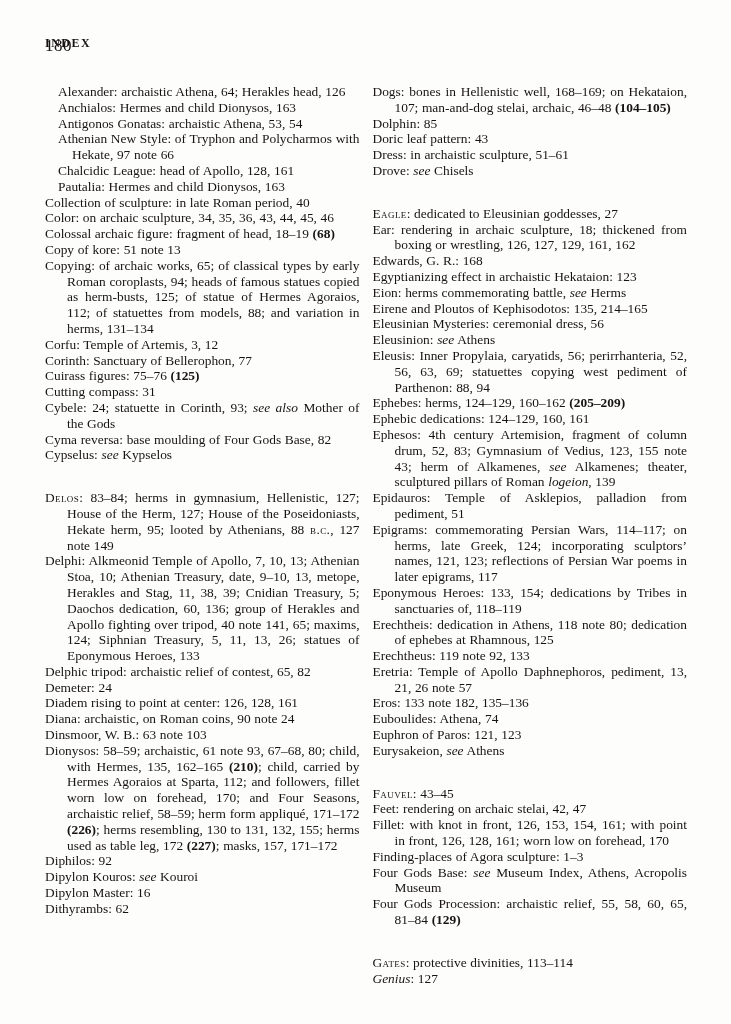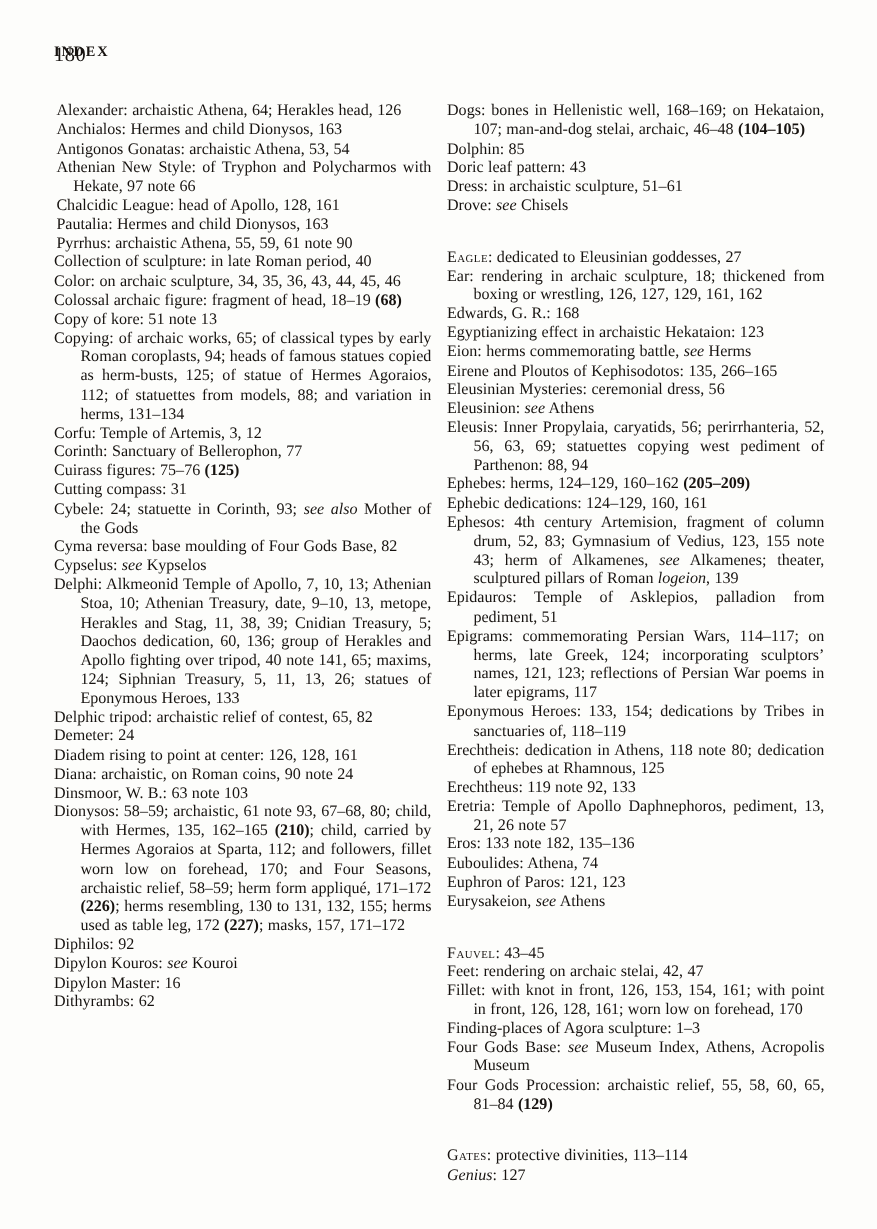--- a/index.html
+++ b/index.html
@@ -42,21 +42,21 @@
   .entry {
     margin: 0;
     font-size: 13.4px;
     line-height: 15.8px;
     text-align: justify;
     padding-left: 22px;
     text-indent: -22px;
     word-spacing: 0.3px;
   }
   .entry.sub {
-    margin-left: 2px;
+    margin-left: 13px;
     padding-left: 14px;
     text-indent: -14px;
   }
   .entry.gap { margin-top: 27px; }
   .entry b { font-weight: 700; }
   .entry i { font-style: italic; }
   .sc { font-variant: small-caps; letter-spacing: 0.4px; font-family: Liberation Serif, serif; }
 </style>
 </head>
 <body>
@@ -67,33 +67,33 @@
     <div class="title">INDEX</div>
   </div>
   <div class="columns">
     <div class="col">
         <p class="entry sub">Alexander: archaistic Athena, 64; Herakles head, 126</p>
         <p class="entry sub">Anchialos: Hermes and child Dionysos, 163</p>
         <p class="entry sub">Antigonos Gonatas: archaistic Athena, 53, 54</p>
         <p class="entry sub">Athenian New Style: of Tryphon and Polycharmos with Hekate, 97 note 66</p>
         <p class="entry sub">Chalcidic League: head of Apollo, 128, 161</p>
         <p class="entry sub">Pautalia: Hermes and child Dionysos, 163</p>
-        <p class="entry sub">Pyrrhus: archaistic Athena, 55, 59, 61 note 90</p>
         <p class="entry">Collection of sculpture: in late Roman period, 40</p>
         <p class="entry">Color: on archaic sculpture, 34, 35, 36, 43, 44, 45, 46</p>
         <p class="entry">Colossal archaic figure: fragment of head, 18–19 <b>(68)</b></p>
         <p class="entry">Copy of kore: 51 note 13</p>
         <p class="entry">Copying: of archaic works, 65; of classical types by early Roman coroplasts, 94; heads of famous statues copied as herm-busts, 125; of statue of Hermes Agoraios, 112; of statuettes from models, 88; and variation in herms, 131–134</p>
         <p class="entry">Corfu: Temple of Artemis, 3, 12</p>
         <p class="entry">Corinth: Sanctuary of Bellerophon, 77</p>
         <p class="entry">Cuirass figures: 75–76 <b>(125)</b></p>
         <p class="entry">Cutting compass: 31</p>
         <p class="entry">Cybele: 24; statuette in Corinth, 93; <i>see also</i> Mother of the Gods</p>
         <p class="entry">Cyma reversa: base moulding of Four Gods Base, 82</p>
         <p class="entry">Cypselus: <i>see</i> Kypselos</p>
+        <p class="entry gap"><span class="sc">Delos</span>: 83–84; herms in gymnasium, Hellenistic, 127; House of the Herm, 127; House of the Poseidoniasts, Hekate herm, 95; looted by Athenians, 88 <span class="sc">b.c.</span>, 127 note 149</p>
         <p class="entry">Delphi: Alkmeonid Temple of Apollo, 7, 10, 13; Athenian Stoa, 10; Athenian Treasury, date, 9–10, 13, metope, Herakles and Stag, 11, 38, 39; Cnidian Treasury, 5; Daochos dedication, 60, 136; group of Herakles and Apollo fighting over tripod, 40 note 141, 65; maxims, 124; Siphnian Treasury, 5, 11, 13, 26; statues of Eponymous Heroes, 133</p>
         <p class="entry">Delphic tripod: archaistic relief of contest, 65, 82</p>
         <p class="entry">Demeter: 24</p>
         <p class="entry">Diadem rising to point at center: 126, 128, 161</p>
         <p class="entry">Diana: archaistic, on Roman coins, 90 note 24</p>
         <p class="entry">Dinsmoor, W. B.: 63 note 103</p>
         <p class="entry">Dionysos: 58–59; archaistic, 61 note 93, 67–68, 80; child, with Hermes, 135, 162–165 <b>(210)</b>; child, carried by Hermes Agoraios at Sparta, 112; and followers, fillet worn low on forehead, 170; and Four Seasons, archaistic relief, 58–59; herm form appliqué, 171–172 <b>(226)</b>; herms resembling, 130 to 131, 132, 155; herms used as table leg, 172 <b>(227)</b>; masks, 157, 171–172</p>
         <p class="entry">Diphilos: 92</p>
         <p class="entry">Dipylon Kouros: <i>see</i> Kouroi</p>
         <p class="entry">Dipylon Master: 16</p>
@@ -103,21 +103,21 @@
         <p class="entry">Dogs: bones in Hellenistic well, 168–169; on Hekataion, 107; man-and-dog stelai, archaic, 46–48 <b>(104–105)</b></p>
         <p class="entry">Dolphin: 85</p>
         <p class="entry">Doric leaf pattern: 43</p>
         <p class="entry">Dress: in archaistic sculpture, 51–61</p>
         <p class="entry">Drove: <i>see</i> Chisels</p>
         <p class="entry gap"><span class="sc">Eagle</span>: dedicated to Eleusinian goddesses, 27</p>
         <p class="entry">Ear: rendering in archaic sculpture, 18; thickened from boxing or wrestling, 126, 127, 129, 161, 162</p>
         <p class="entry">Edwards, G. R.: 168</p>
         <p class="entry">Egyptianizing effect in archaistic Hekataion: 123</p>
         <p class="entry">Eion: herms commemorating battle, <i>see</i> Herms</p>
-        <p class="entry">Eirene and Ploutos of Kephisodotos: 135, 266–165</p>
+        <p class="entry">Eirene and Ploutos of Kephisodotos: 135, 214–165</p>
         <p class="entry">Eleusinian Mysteries: ceremonial dress, 56</p>
         <p class="entry">Eleusinion: <i>see</i> Athens</p>
         <p class="entry">Eleusis: Inner Propylaia, caryatids, 56; perirrhanteria, 52, 56, 63, 69; statuettes copying west pediment of Parthenon: 88, 94</p>
         <p class="entry">Ephebes: herms, 124–129, 160–162 <b>(205–209)</b></p>
         <p class="entry">Ephebic dedications: 124–129, 160, 161</p>
         <p class="entry">Ephesos: 4th century Artemision, fragment of column drum, 52, 83; Gymnasium of Vedius, 123, 155 note 43; herm of Alkamenes, <i>see</i> Alkamenes; theater, sculptured pillars of Roman <i>logeion</i>, 139</p>
         <p class="entry">Epidauros: Temple of Asklepios, palladion from pediment, 51</p>
         <p class="entry">Epigrams: commemorating Persian Wars, 114–117; on herms, late Greek, 124; incorporating sculptors’ names, 121, 123; reflections of Persian War poems in later epigrams, 117</p>
         <p class="entry">Eponymous Heroes: 133, 154; dedications by Tribes in sanctuaries of, 118–119</p>
         <p class="entry">Erechtheis: dedication in Athens, 118 note 80; dedication of ephebes at Rhamnous, 125</p>

